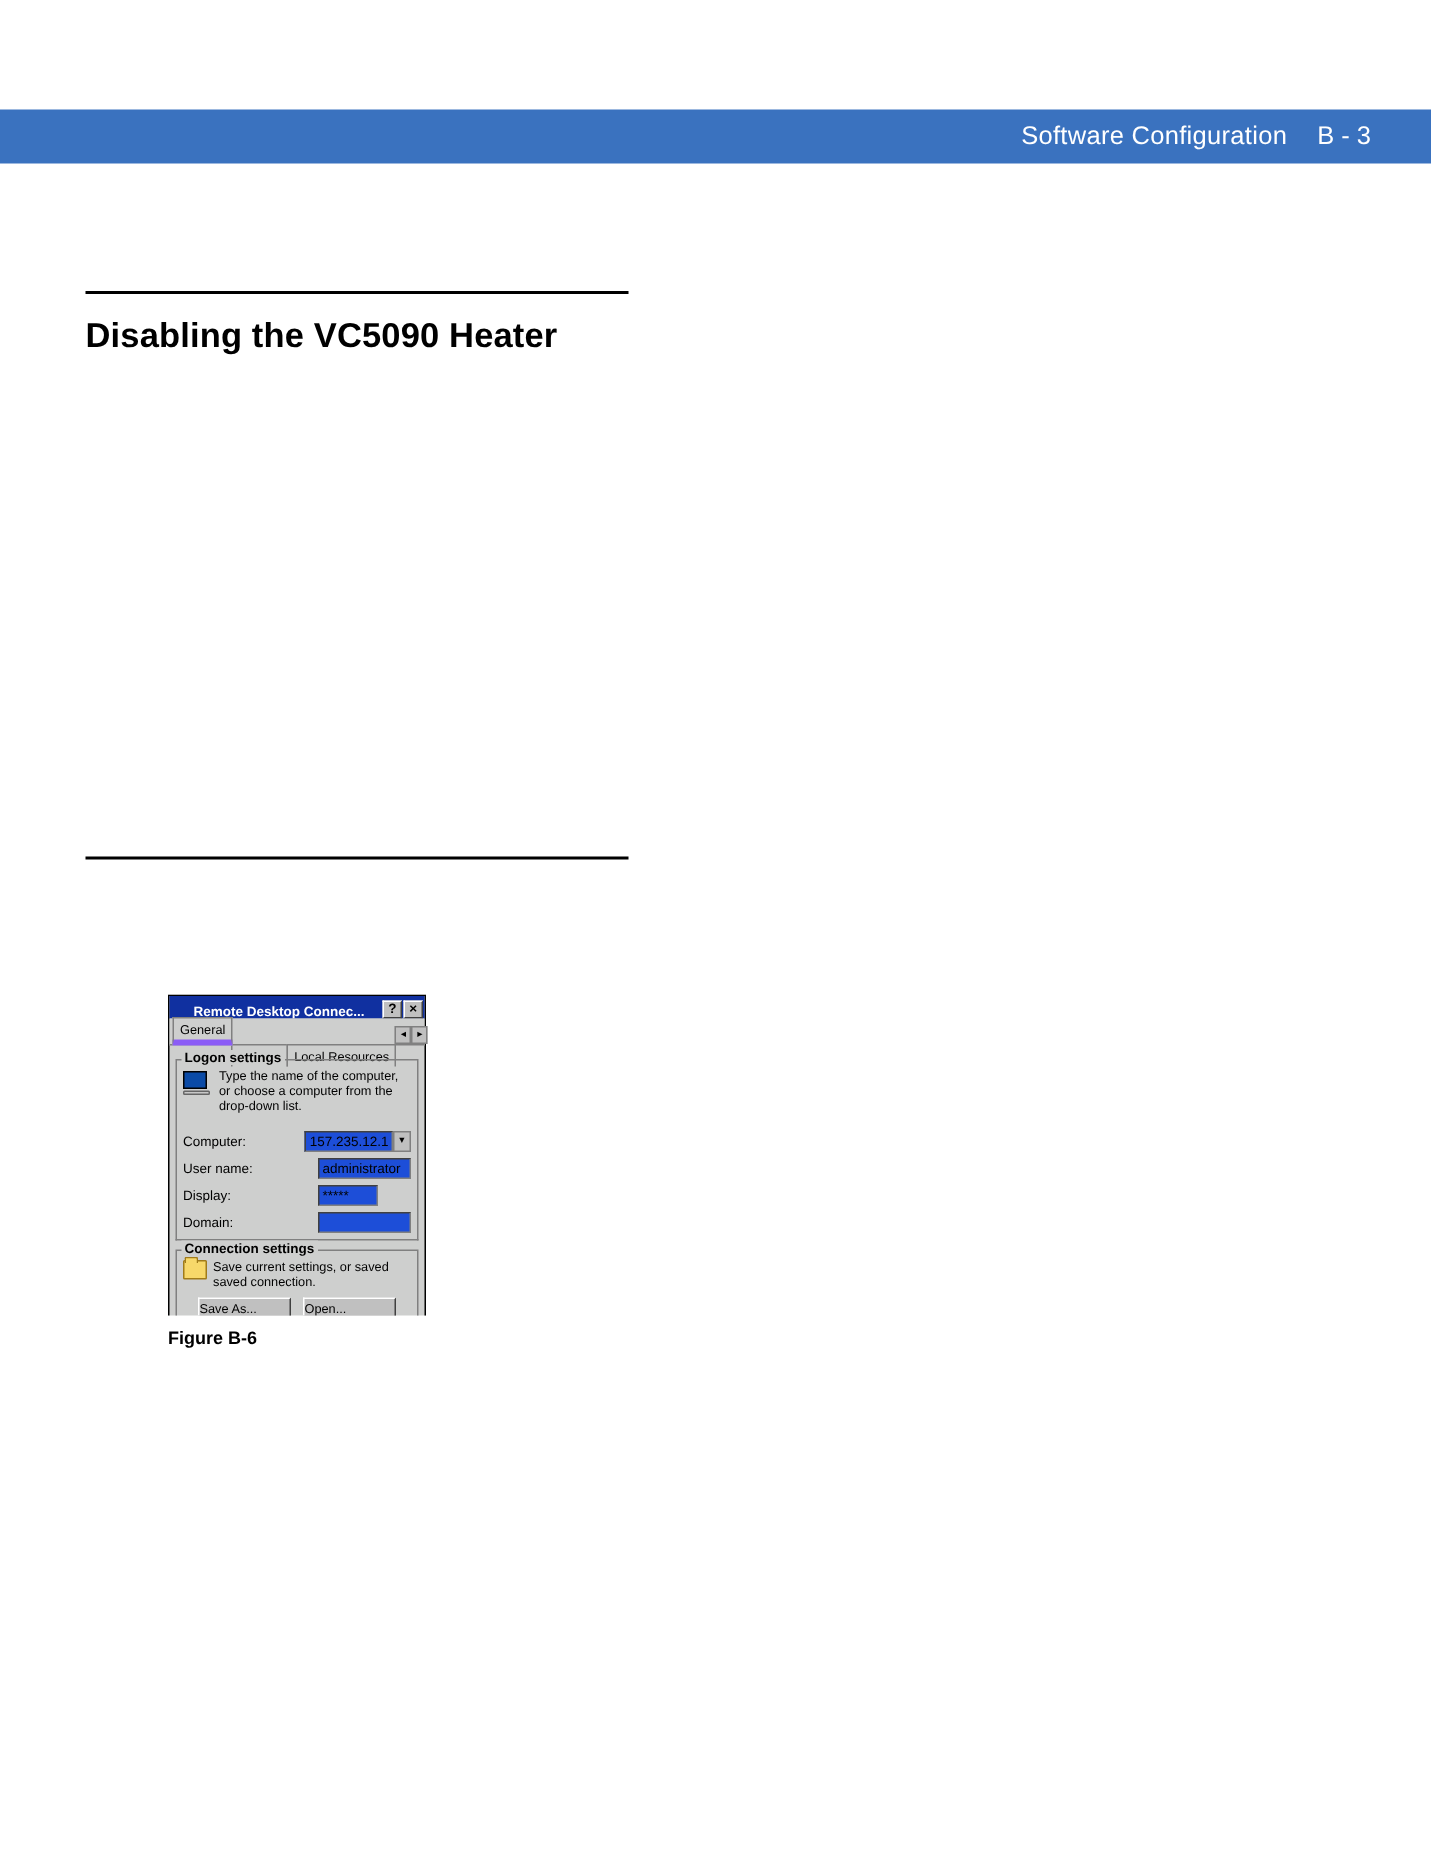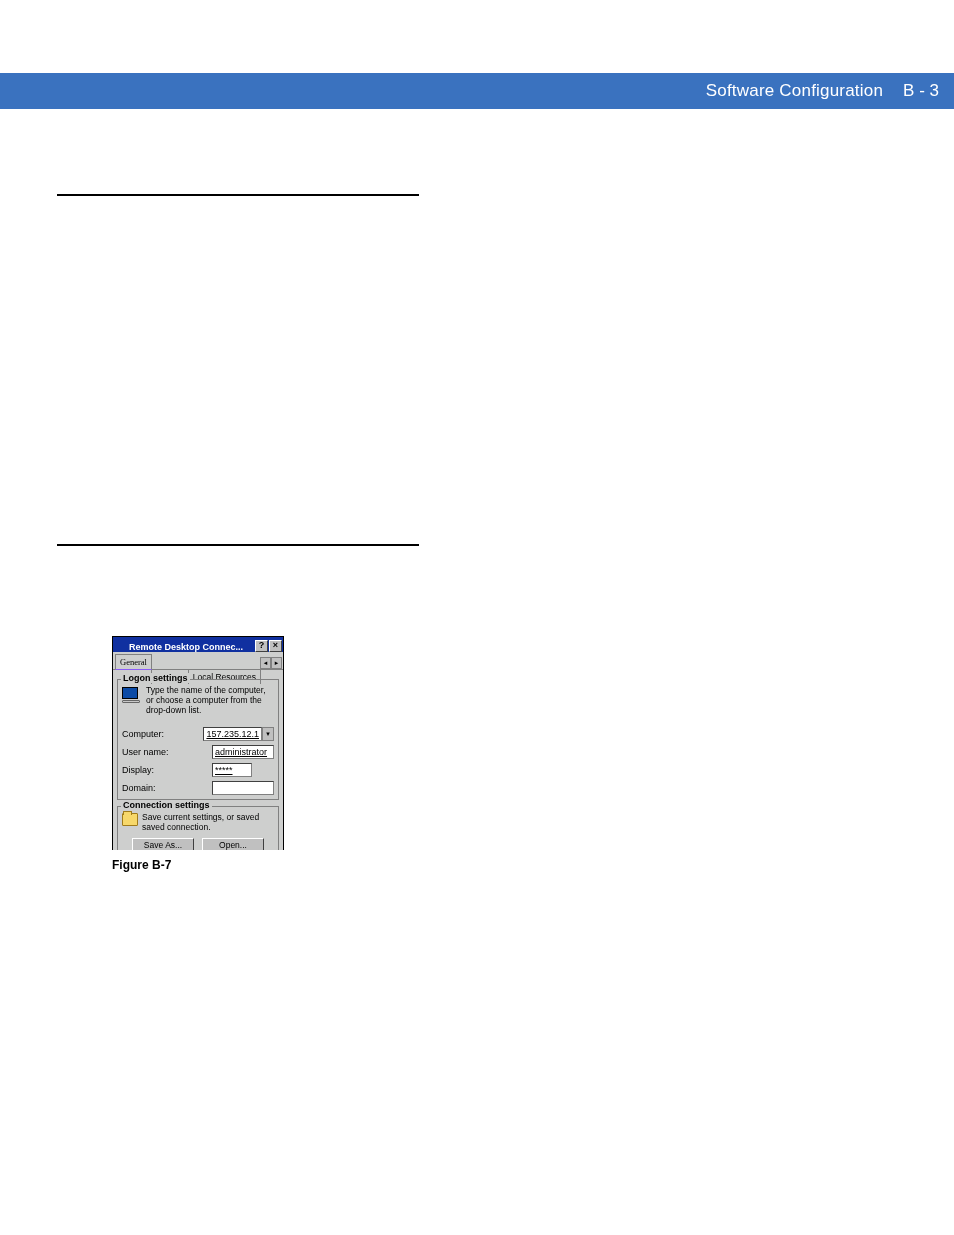--- a/index.html
+++ b/index.html
@@ -15,21 +15,21 @@
     position: absolute;
     top: 73px;
     left: 0;
     width: 954px;
     height: 36px;
     background: #3a72bf;
     color: #fff;
     display: flex;
     align-items: center;
     justify-content: flex-end;
-    padding-right: 15px;
+    padding-right: 40px;
     font-size: 17px;
     font-weight: 400;
   }
   .page-header .htitle { letter-spacing: 0.2px; }
   .page-header .hpage { margin-left: 20px; }
   .content {
     position: absolute;
     top: 180px;
     left: 57px;
     width: 840px;
@@ -111,24 +111,23 @@
     border: 1px solid #808080;
     border-bottom: none;
     background: #cecfce;
     margin-right: -1px;
     position: relative;
     top: 15px;
     white-space: nowrap;
   }
   .rdc-tab.active {
     background: #cecfce;
-    border-bottom: 1px solid #8b5cf6;
+    border-bottom: 4px solid #8b5cf6;
     top: 1px;
     z-index: 2;
-    font-family: Liberation Serif, serif;
   }
   .rdc-tabscroll {
     display: flex;
     margin-left: auto;
     margin-right: 1px;
     gap: 0;
   }
   .tsbtn {
     width: 11px;
     height: 12px;
@@ -202,29 +201,28 @@
     display: flex;
     align-items: center;
     margin-top: 4px;
     font-size: 9px;
     gap: 18px;
   }
   .form-row .lbl { width: 72px; }
   .wininput {
     flex: 1;
     height: 14px;
-    background: #ffffff;
+    background: #1d4ed8;
     border: 1px solid #808080;
     border-top-color: #404040;
     border-left-color: #404040;
     font-size: 9px;
     padding: 0 2px;
     line-height: 12px;
     font-family: Tahoma, sans-serif;
-    text-decoration: underline;
   }
   .combo {
     display: flex;
   }
   .combo .wininput { flex: 1; }
   .combo .dd {
     width: 12px;
     height: 14px;
     background: #c0c0c0;
     border: 1px solid #808080;
@@ -265,21 +263,20 @@
     justify-content: center;
   }
   .winbtn {
     width: 62px;
     height: 20px;
     background: #c0c0c0;
     border: 1px solid #fff;
     border-right-color: #404040;
     border-bottom-color: #404040;
     font-size: 8.5px;
-    text-align: center;
     line-height: 12px;
   }
   .rdc-clip {
     height: 214px;
     overflow: hidden;
   }
   .fig-caption {
     margin-top: 8px;
     font-size: 12px;
     font-weight: 700;
@@ -290,20 +287,21 @@
 <body>
 
 <div class="page-header">
   <span class="htitle">Software Configuration</span>
   <span class="hpage">B - 3</span>
 </div>
 
 <div class="content">
 
   <div class="section-rule"></div>
+  <div class="section-title">Disabling the VC5090 Heater</div>
 
   <div class="gap-large"></div>
 
   <div class="section-rule"></div>
 
   <div class="figure-wrap">
     <div class="rdc-clip">
     <div class="rdc-window">
       <div class="rdc-titlebar">
         <span class="ttext">Remote Desktop Connec...</span>
@@ -361,16 +359,16 @@
             <div class="conn-text">Save current settings, or saved saved connection.</div>
           </div>
           <div class="btnrow">
             <div class="winbtn">Save As...</div>
             <div class="winbtn">Open...</div>
           </div>
         </div>
       </div>
     </div>
     </div>
-    <div class="fig-caption">Figure B-7</div>
+    <div class="fig-caption">Figure B-6</div>
   </div>
 
 </div>
 
 </body></html>

